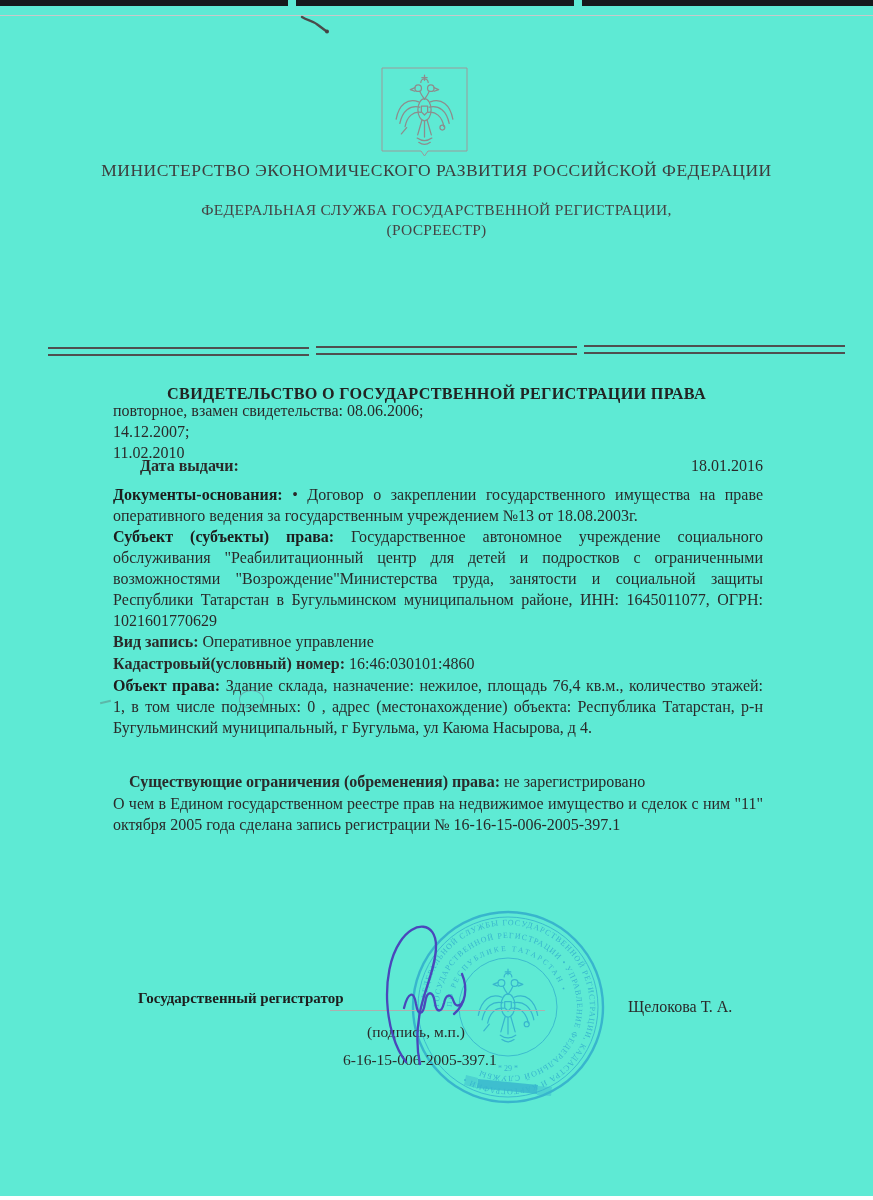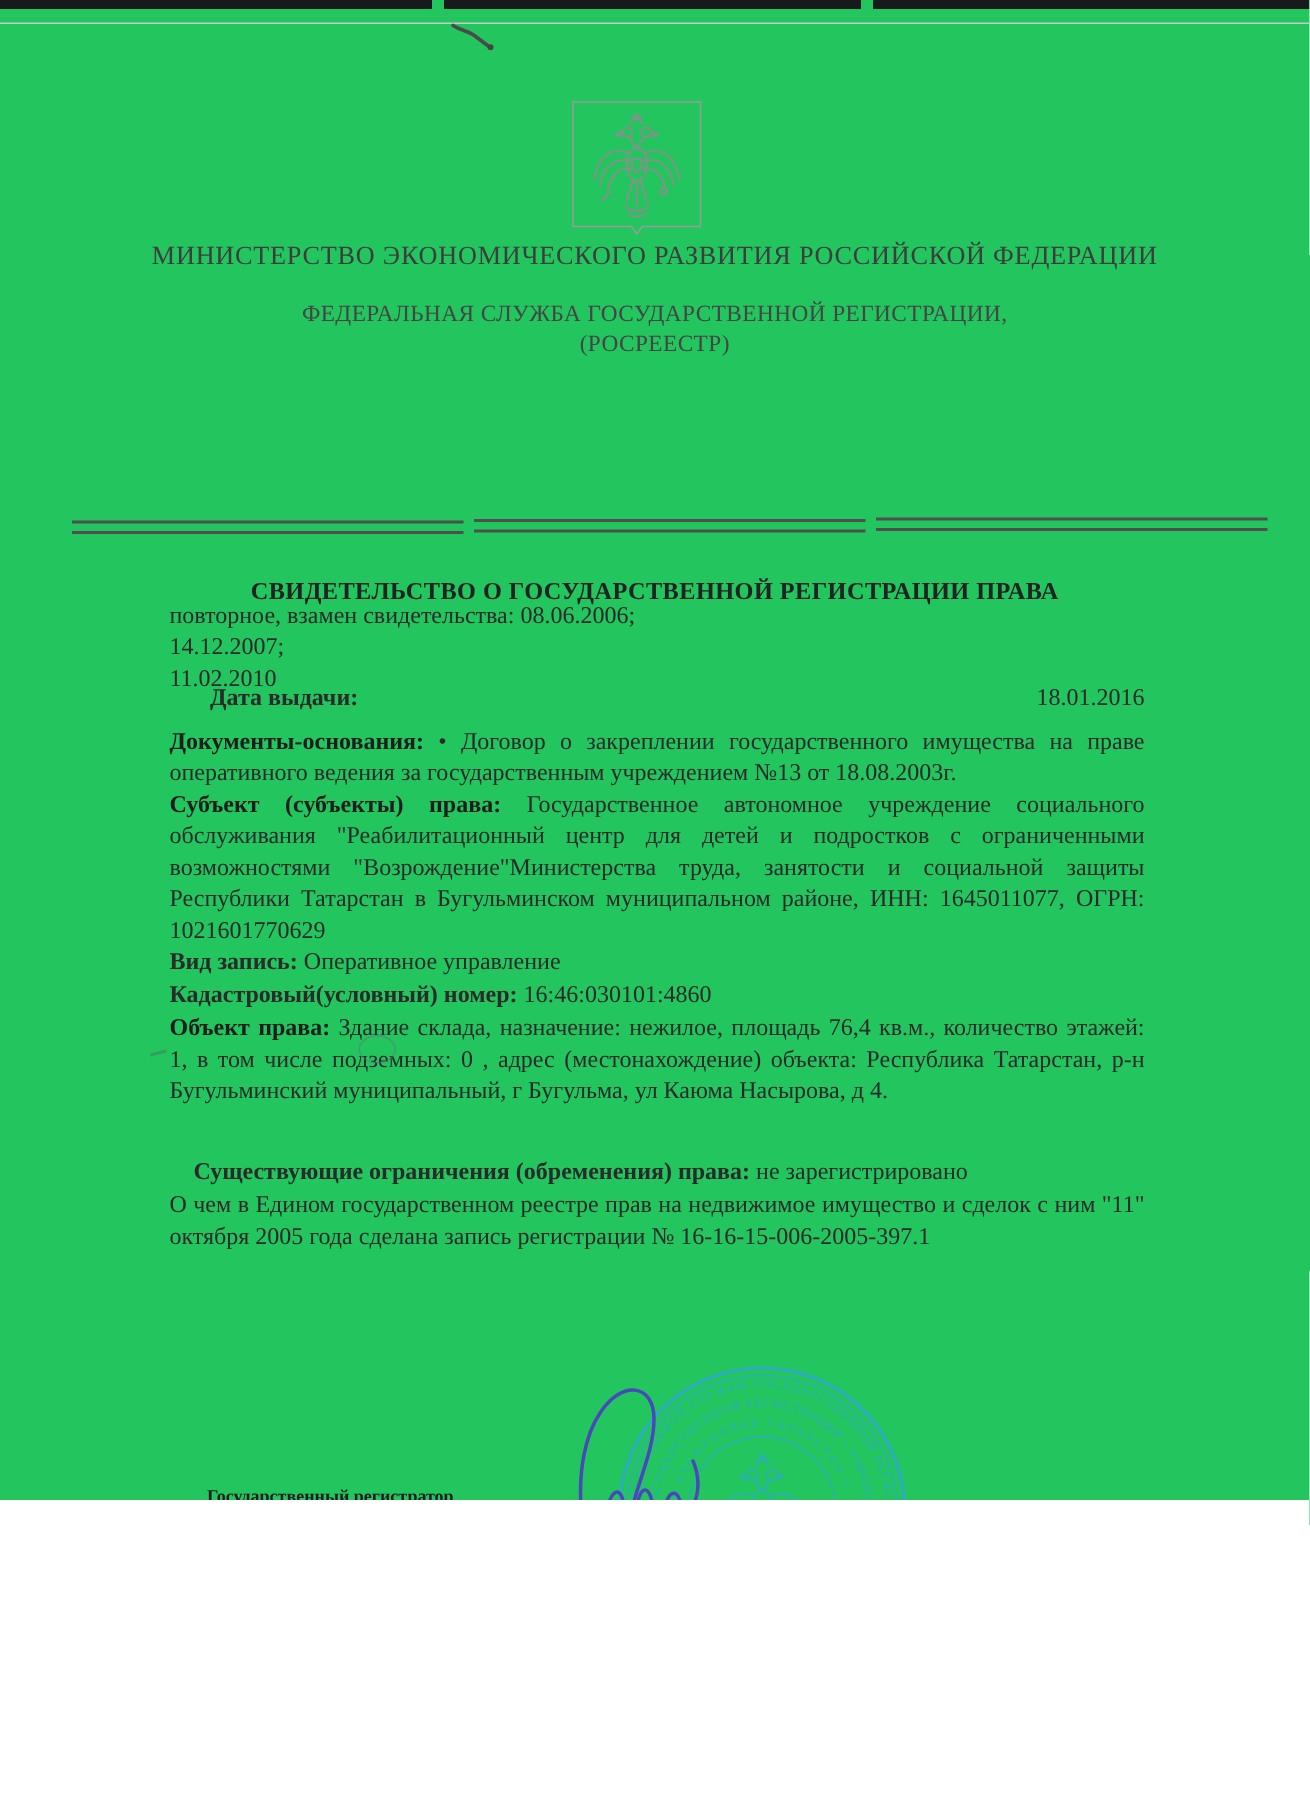--- a/index.html
+++ b/index.html
@@ -1,17 +1,17 @@
 <!DOCTYPE html>
 <html><head>
 <meta charset="utf-8">
 <style>
   html,body{margin:0;padding:0;background:#ffffff;}
   .page{
-    position:relative;width:873px;height:1000px;background:#22c55e;
+    position:relative;width:873px;height:1196px;background:#5eead4;
     font-family:"Liberation Serif","DejaVu Serif",serif;color:#2a2a2a;overflow:hidden;
   }
   .abs{position:absolute;}
   
   .edge-band{top:0;left:0;width:873px;height:6px;display:flex;gap:8px;}
   .edge-band div{height:6px;background:#161a1c;}
   .edge-band .s1{width:288px;} .edge-band .s2{width:278px;} .edge-band .s3{width:291px;}
   .edge-line{top:15px;left:0;width:873px;height:1px;background:#c9c9c9;}
   
   .ministry{top:160px;left:0;width:873px;text-align:center;font-size:17.5px;letter-spacing:.5px;color:#3d3d3d;}
@@ -25,21 +25,21 @@
   
   .doc-title{top:385px;left:0;width:873px;text-align:center;font-weight:bold;font-size:16.2px;letter-spacing:.3px;color:#222;}
   .notes{top:400px;left:113px;width:650px;font-size:16px;line-height:21px;}
   .date-row{top:457px;left:140px;width:623px;display:flex;justify-content:space-between;font-size:16px;}
   .para{left:113px;width:650px;font-size:16px;line-height:21px;text-align:justify;}
   .para b{color:#1d1d1d;}
   .line-field{left:113px;width:650px;font-size:16px;line-height:21px;}
   .zero-circle{left:239px;top:690px;width:23px;height:17px;border:1px solid rgba(110,110,135,.5);border-radius:50%;}
   .dash-mark{left:100px;top:701px;width:11px;height:2px;background:rgba(90,90,90,.35);transform:rotate(-14deg);}
   
-  .registrar{top:990px;left:138px;font-weight:bold;font-size:12px;color:#1d1d1d;}
+  .registrar{top:990px;left:138px;font-weight:bold;font-size:15px;color:#1d1d1d;}
   .reg-name{top:998px;left:628px;font-size:16px;}
   .sig-line{top:1010px;left:330px;width:215px;height:1px;background:#aeaeae;}
   .sig-caption{top:1023px;left:367px;font-size:15.5px;}
   .rec-number{top:1051px;left:343px;font-size:15.5px;}
   .stamp{top:903px;left:408px;opacity:.8;}
   .stamp-text{fill:#2fa9cc;font-family:"Liberation Serif","DejaVu Serif",serif;}
   .signature{top:916px;left:374px;}
 </style>
 </head>
 <body>

